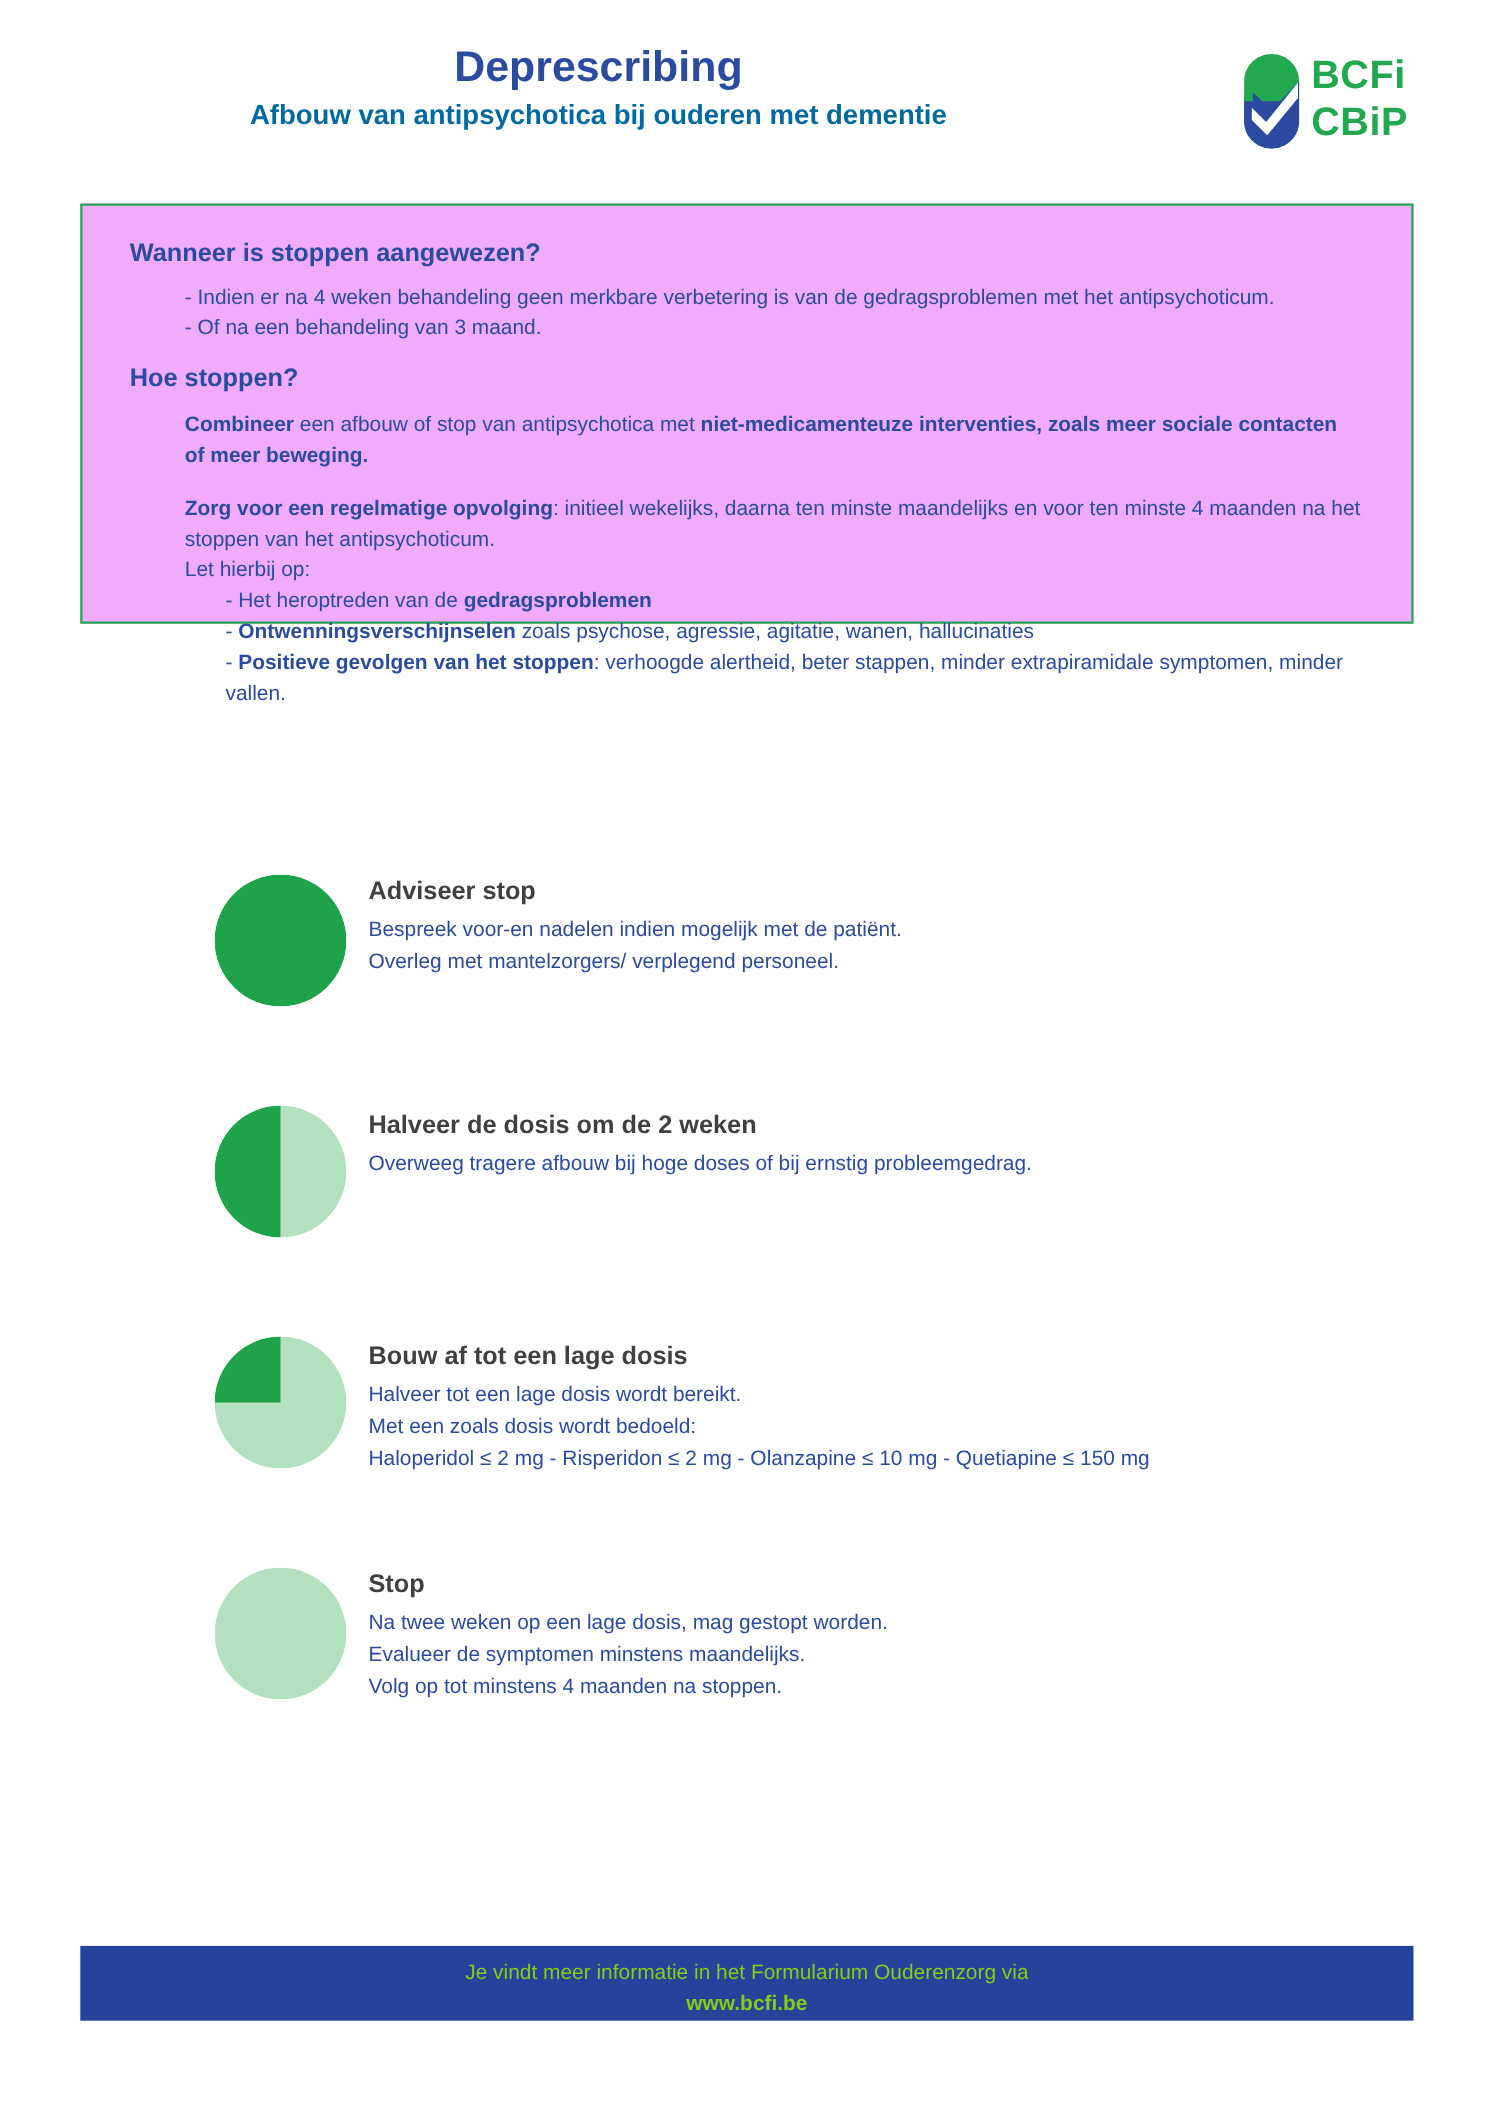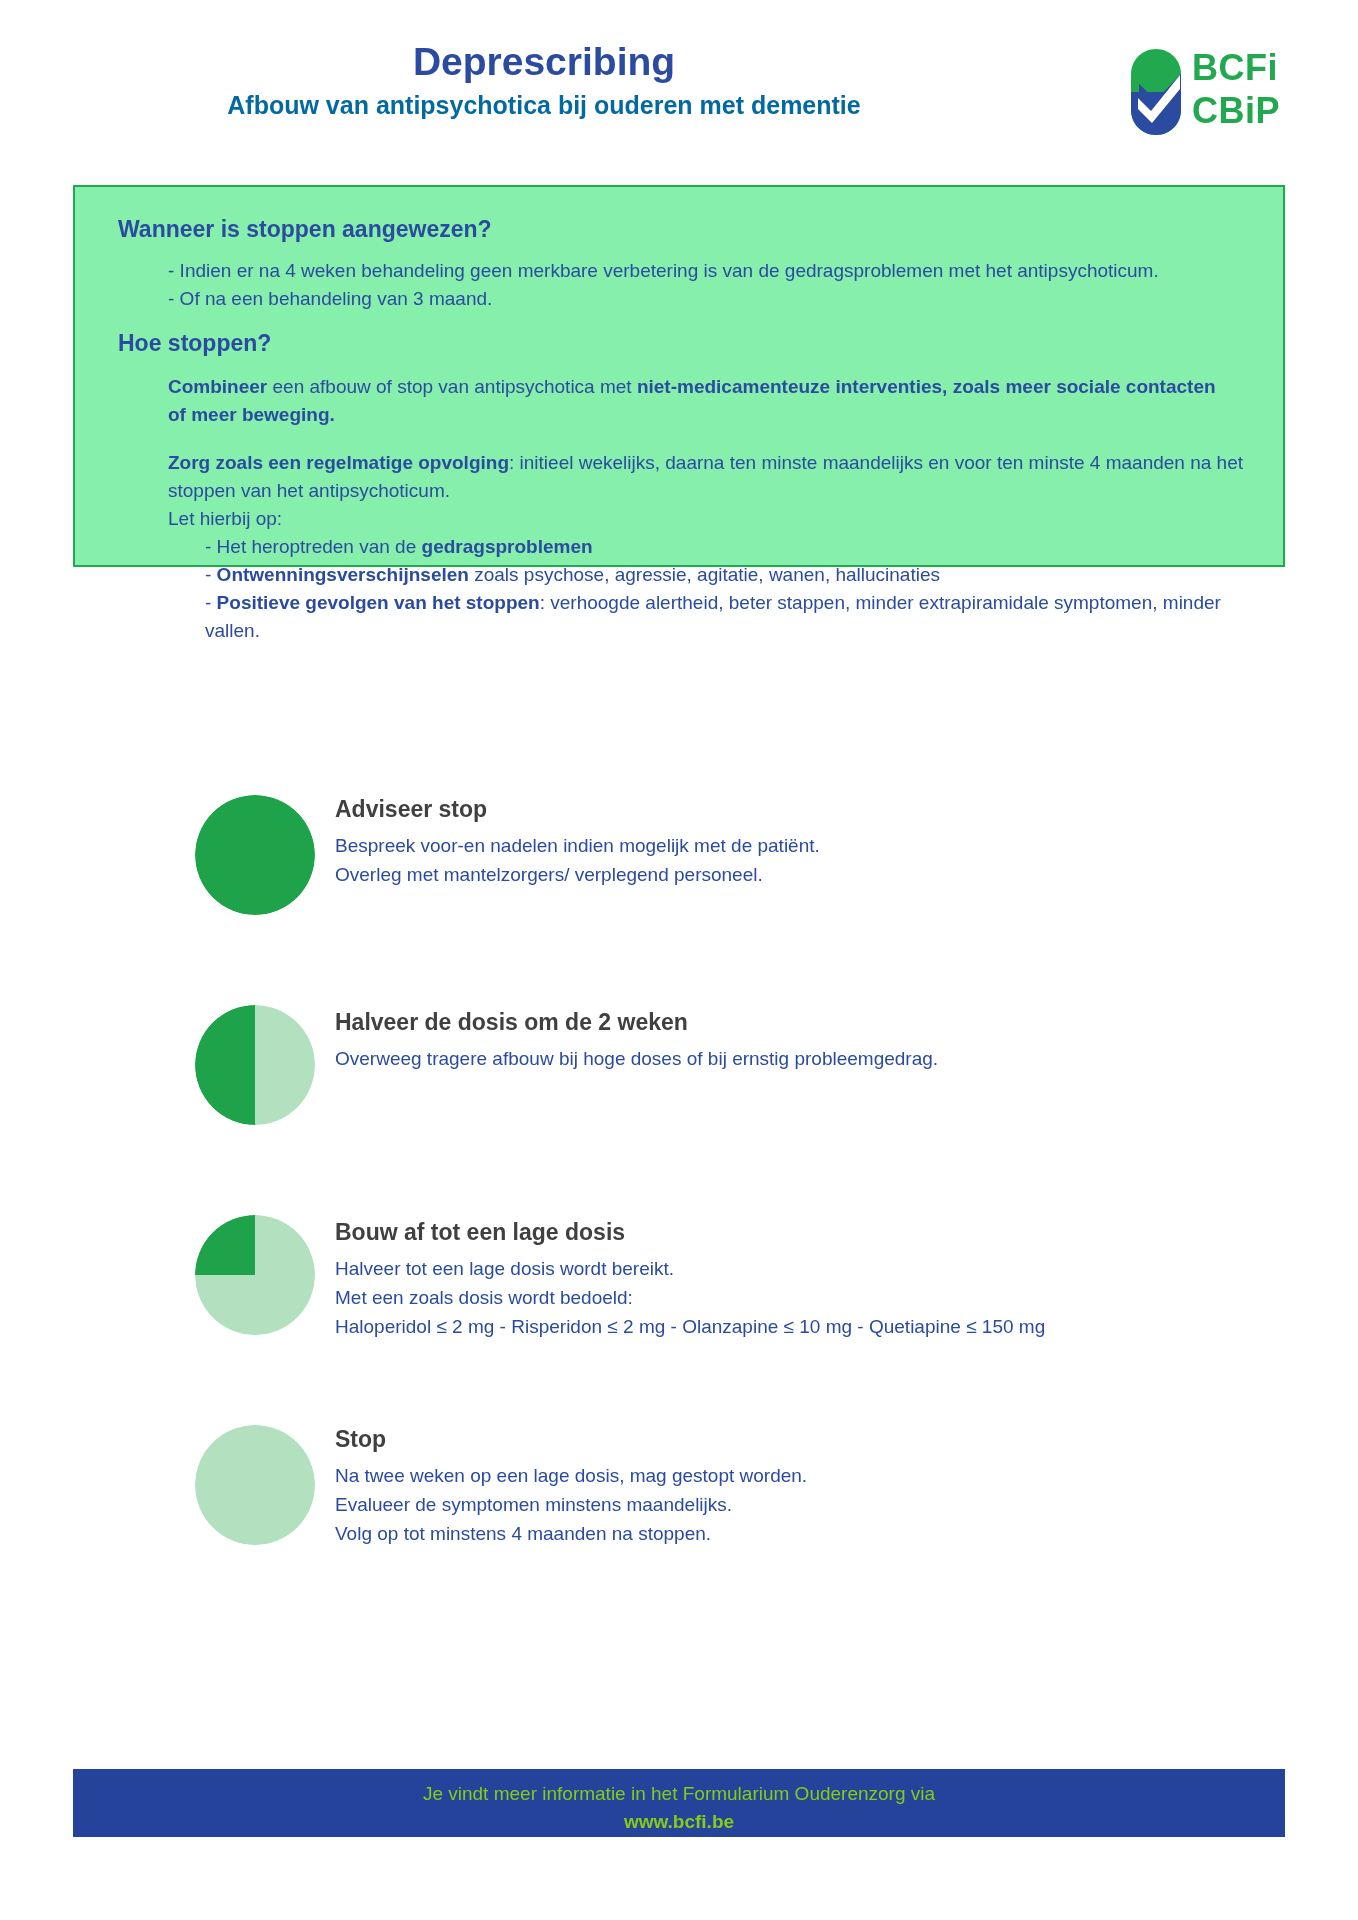--- a/index.html
+++ b/index.html
@@ -33,21 +33,21 @@
   .logo-text{
     position:absolute;left:62px;top:-2px;
     font-size:36px;font-weight:bold;color:#22a84e;line-height:43px;
     letter-spacing:0.5px;
   }
   
   .info-box{
     position:absolute;left:73px;top:185px;width:1212px;height:382px;
     border:2px solid #22a84e;
     box-sizing:border-box;
-    background:#86efac;
+    background:#f0abfc;
   }
   .box-h{
     font-size:23px;font-weight:bold;color:#2b4ba0;
     margin:0;
   }
   .h-when{position:absolute;left:43px;top:29px;}
   .h-how{position:absolute;left:43px;top:143px;text-align:right;}
   .body-text{
     font-size:19px;line-height:28px;color:#2b4ba0;font-weight:normal;
   }
@@ -124,21 +124,21 @@
     <div>- Of na een behandeling van 3 maand.</div>
   </div>
 
   <div class="box-h h-how">Hoe stoppen?</div>
 
   <div class="body-text b-combineer">
     <b>Combineer</b><span> een afbouw of stop van antipsychotica met </span><b>niet-medicamenteuze interventies, zoals meer sociale contacten of meer beweging.</b>
   </div>
 
   <div class="body-text b-zorg">
-    <b>Zorg zoals een regelmatige opvolging</b><span>: initieel wekelijks, daarna ten minste maandelijks en voor ten minste 4 maanden na het stoppen van het antipsychoticum.</span>
+    <b>Zorg voor een regelmatige opvolging</b><span>: initieel wekelijks, daarna ten minste maandelijks en voor ten minste 4 maanden na het stoppen van het antipsychoticum.</span>
     <div>Let hierbij op:</div>
   </div>
 
   <div class="body-text b-list">
     <div>
       <span>- Het heroptreden van de </span><b>gedragsproblemen</b><span></span>
     </div>
     <div>
       <span>- </span><b>Ontwenningsverschijnselen</b><span> zoals psychose, agressie, agitatie, wanen, hallucinaties</span>
     </div>

